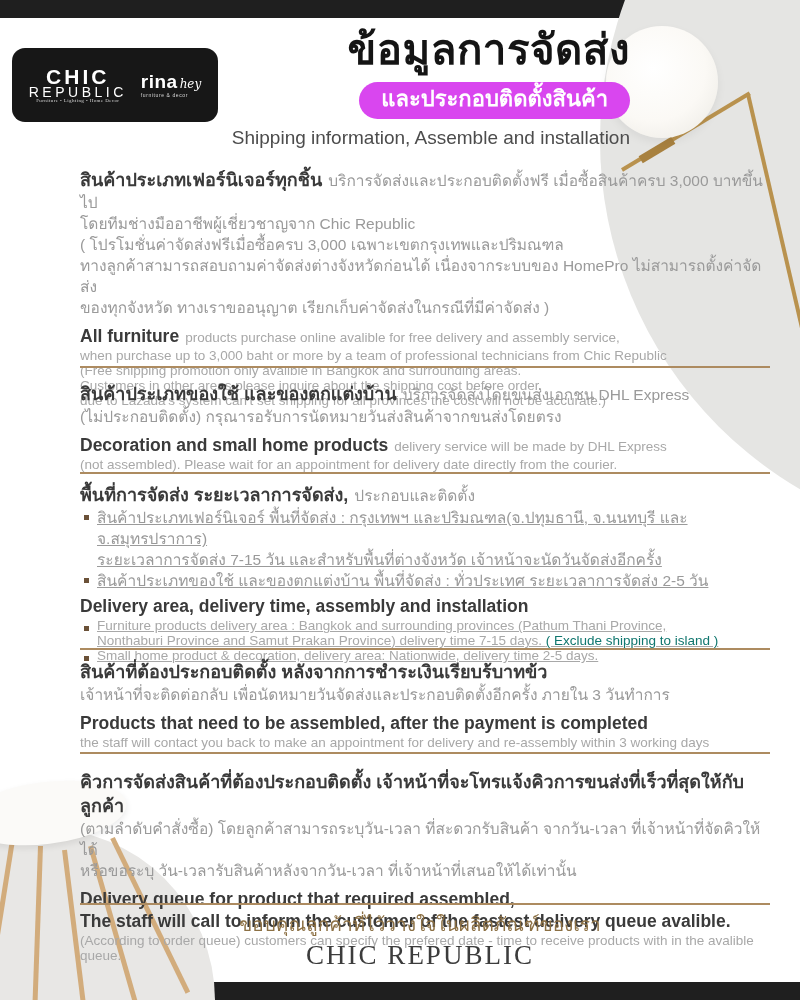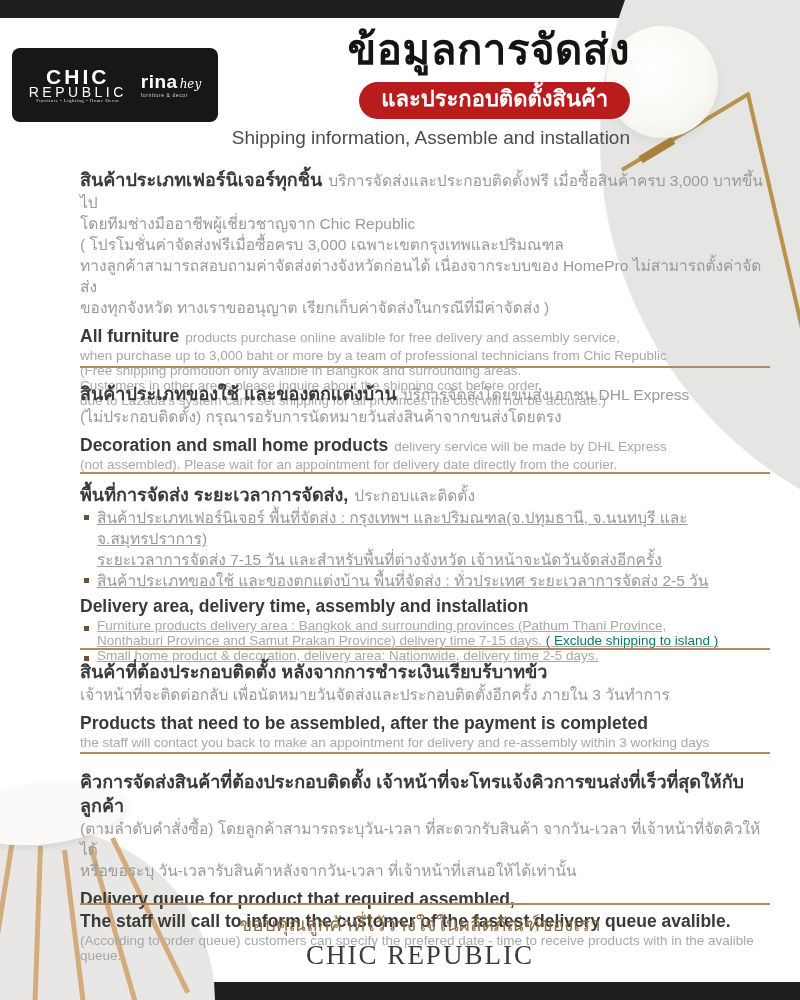--- a/index.html
+++ b/index.html
@@ -29,33 +29,33 @@
   .leg1{left:10px;top:840px;height:170px;transform:rotate(9deg);}
   .leg2{left:38px;top:846px;height:162px;transform:rotate(2deg);}
   .leg3{left:62px;top:850px;height:156px;transform:rotate(-7deg);}
   .leg4{left:88px;top:846px;height:165px;transform:rotate(-16deg);}
   .leg5{left:110px;top:838px;height:172px;transform:rotate(-26deg);}
   .chair-seat{position:absolute;left:-35px;top:782px;width:162px;height:62px;border-radius:50%;
               background:#fbfaf8;transform:rotate(-7deg);box-shadow:0 3px 6px rgba(0,0,0,0.08);z-index:4;}
 
   
   .logo-box{position:absolute;left:12px;top:48px;width:206px;height:74px;background:#171717;
-            border-radius:8px;display:flex;align-items:center;justify-content:center;gap:14px;z-index:5;color:#fff;}
+            border-radius:13px;display:flex;align-items:center;justify-content:center;gap:14px;z-index:5;color:#fff;}
   .logo-chic{text-align:center;}
   .chic-name{font-size:21px;font-weight:bold;letter-spacing:3px;line-height:20px;}
   .chic-sub{font-size:14px;letter-spacing:3.5px;line-height:11px;}
   .chic-tag{font-size:5px;letter-spacing:0.4px;color:#d8d8d8;font-family:"Liberation Serif","DejaVu Serif",serif;}
   .logo-rina{text-align:left;}
   .rina-name{font-size:19px;font-weight:bold;letter-spacing:0.5px;line-height:18px;}
   .rina-script{font-family:"DejaVu Serif","Liberation Serif",serif;font-style:italic;font-size:12px;margin-left:2px;}
   .rina-tag{font-size:5px;letter-spacing:0.6px;color:#d8d8d8;}
 
   .header-center{position:absolute;left:200px;top:25px;width:430px;text-align:right;z-index:5;}
   .page-title{margin:0;font-size:42px;line-height:50px;font-weight:800;color:#141414;letter-spacing:0.5px;}
-  .badge{display:inline-block;margin-top:7px;background:#b91c1c;color:#fff;font-size:22px;font-weight:bold;
+  .badge{display:inline-block;margin-top:7px;background:#d946ef;color:#fff;font-size:22px;font-weight:bold;
          line-height:26px;padding:4px 22px 7px;border-radius:24px;}
   .subtitle{margin-top:8px;font-size:19px;color:#4c4c4c;}
 
   
   .content{position:absolute;left:0;top:0;width:100%;height:100%;z-index:6;}
   .sec{position:absolute;left:80px;right:30px;}
   .th{font-size:15.5px;line-height:21px;color:#9a9a9a;}
   .th-head{font-size:18px;font-weight:bold;color:#3a3a3a;margin-right:6px;line-height:24px;}
   .en{font-size:13.5px;line-height:15px;color:#a8a8a8;margin-top:8px;}
   .en-head{font-size:17.5px;font-weight:bold;color:#3a3a3a;margin-right:6px;line-height:20px;}

